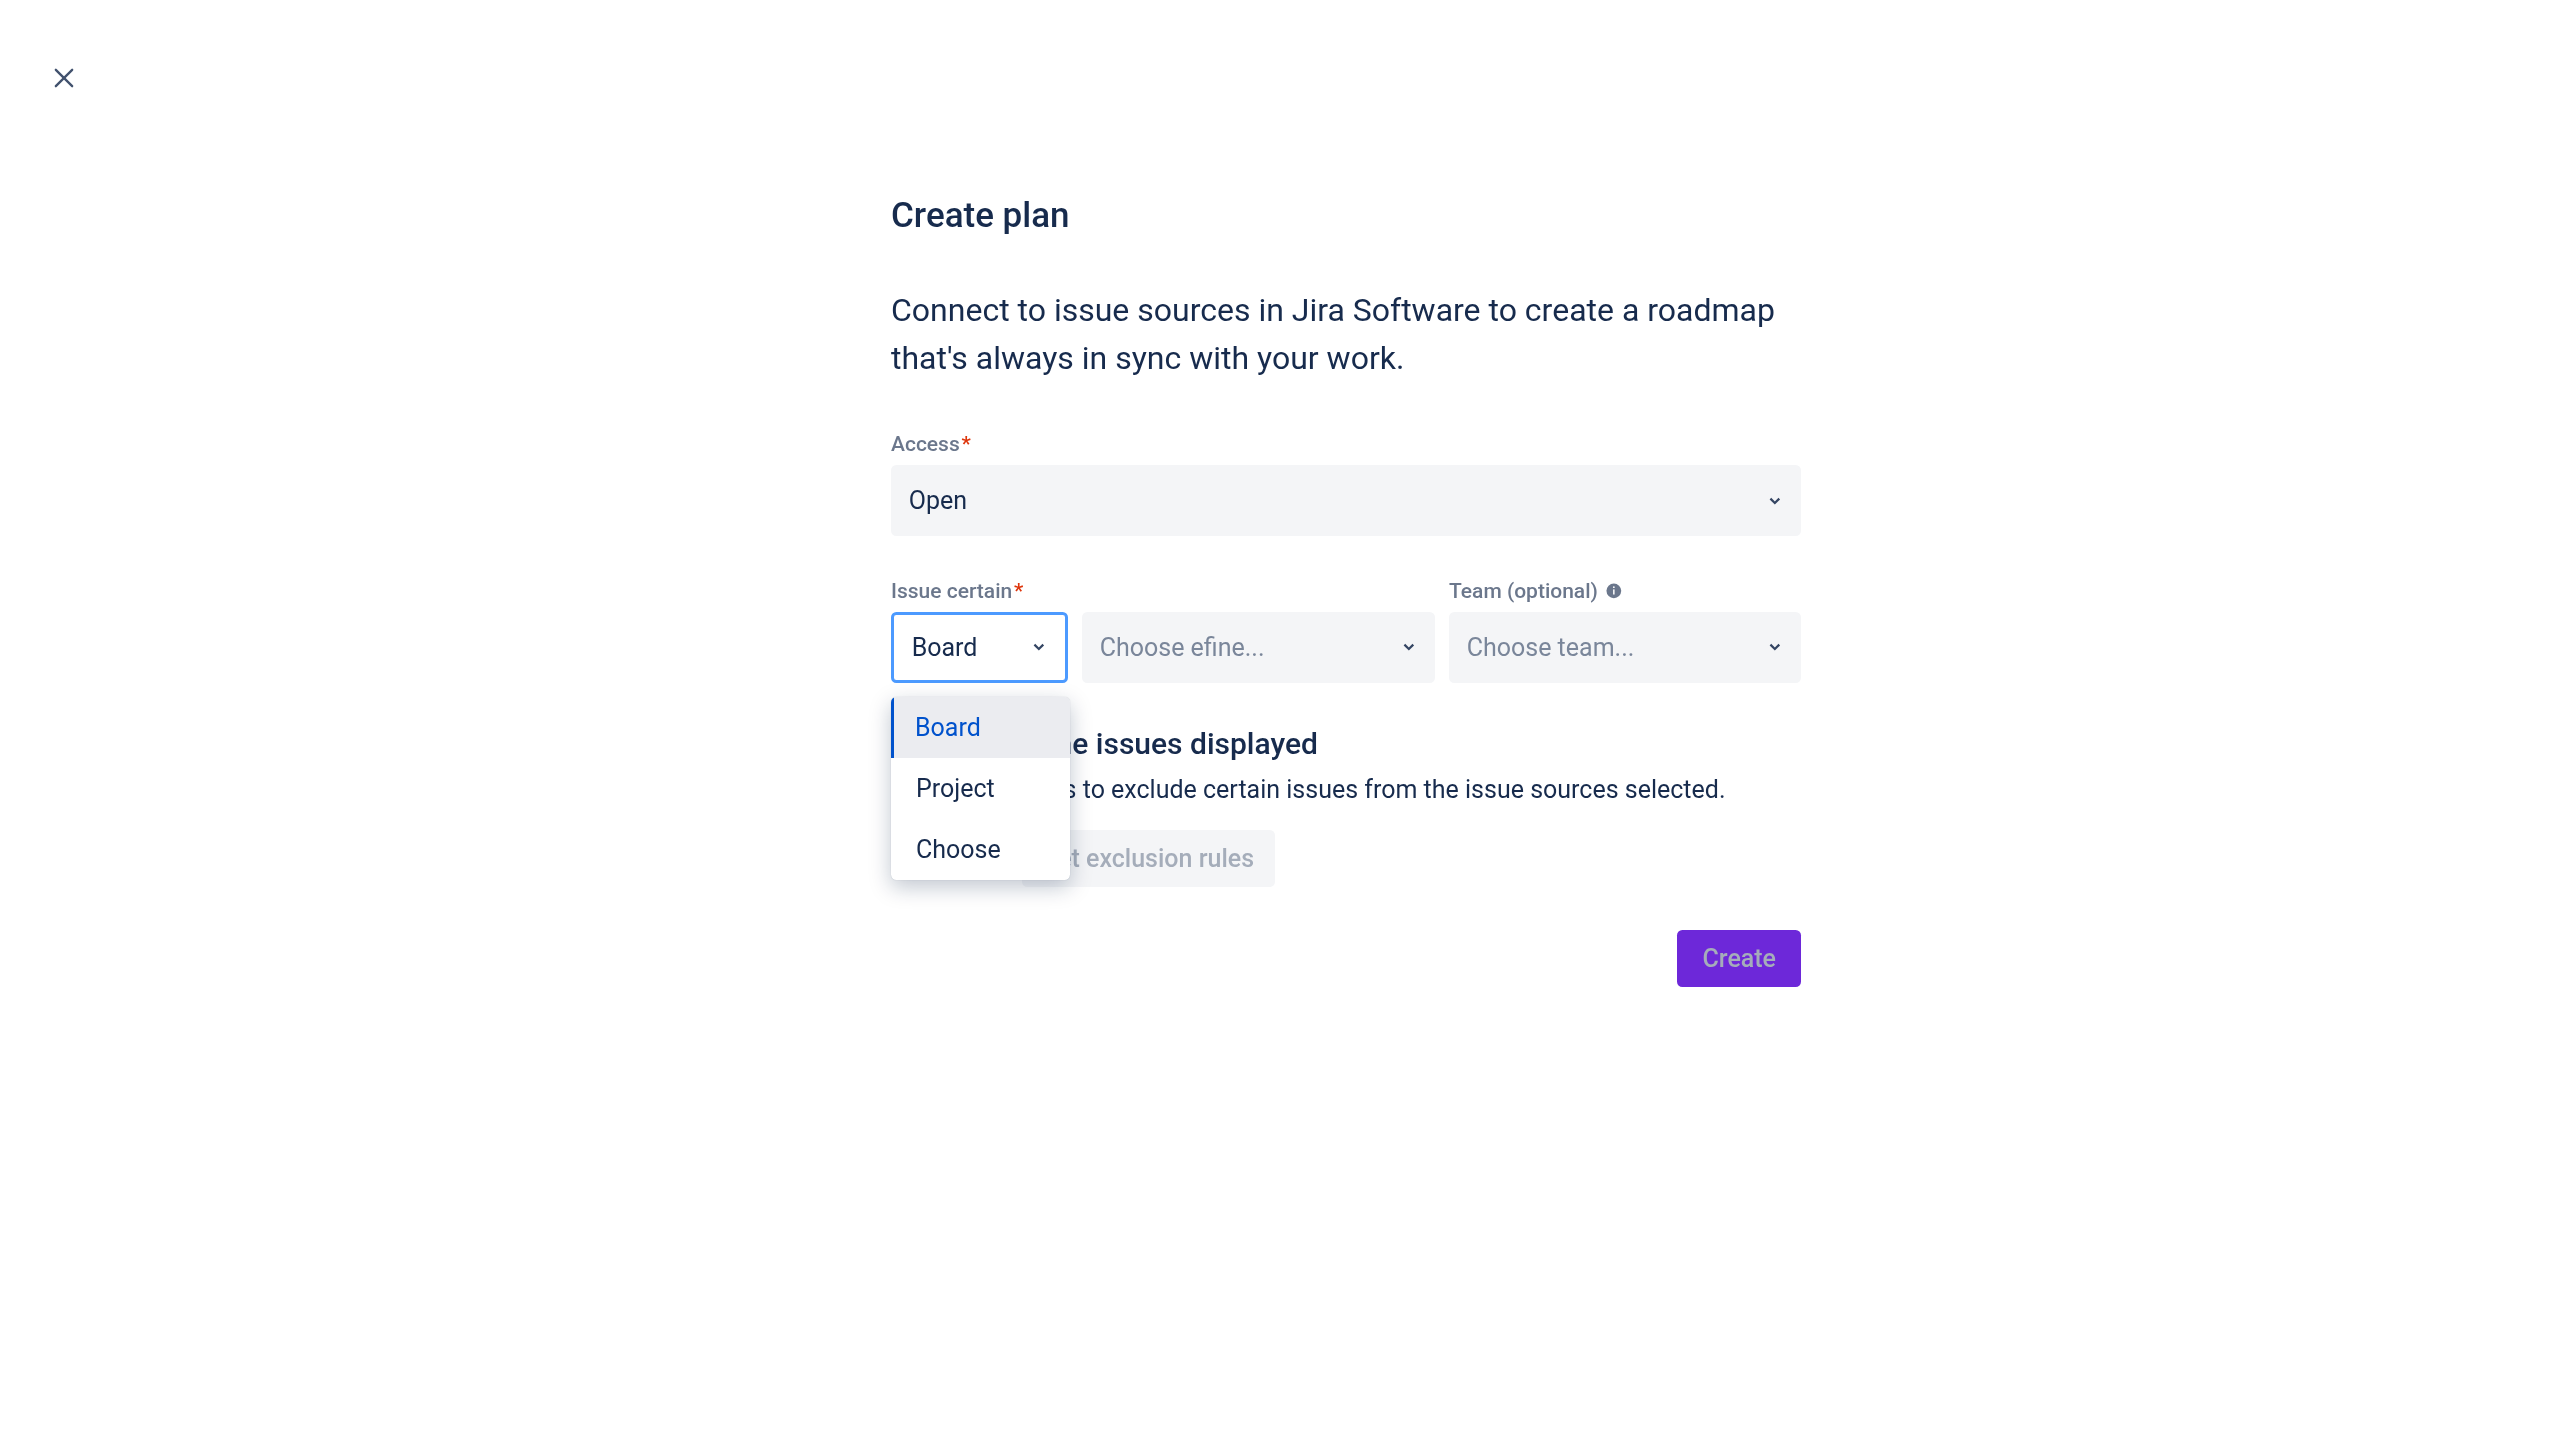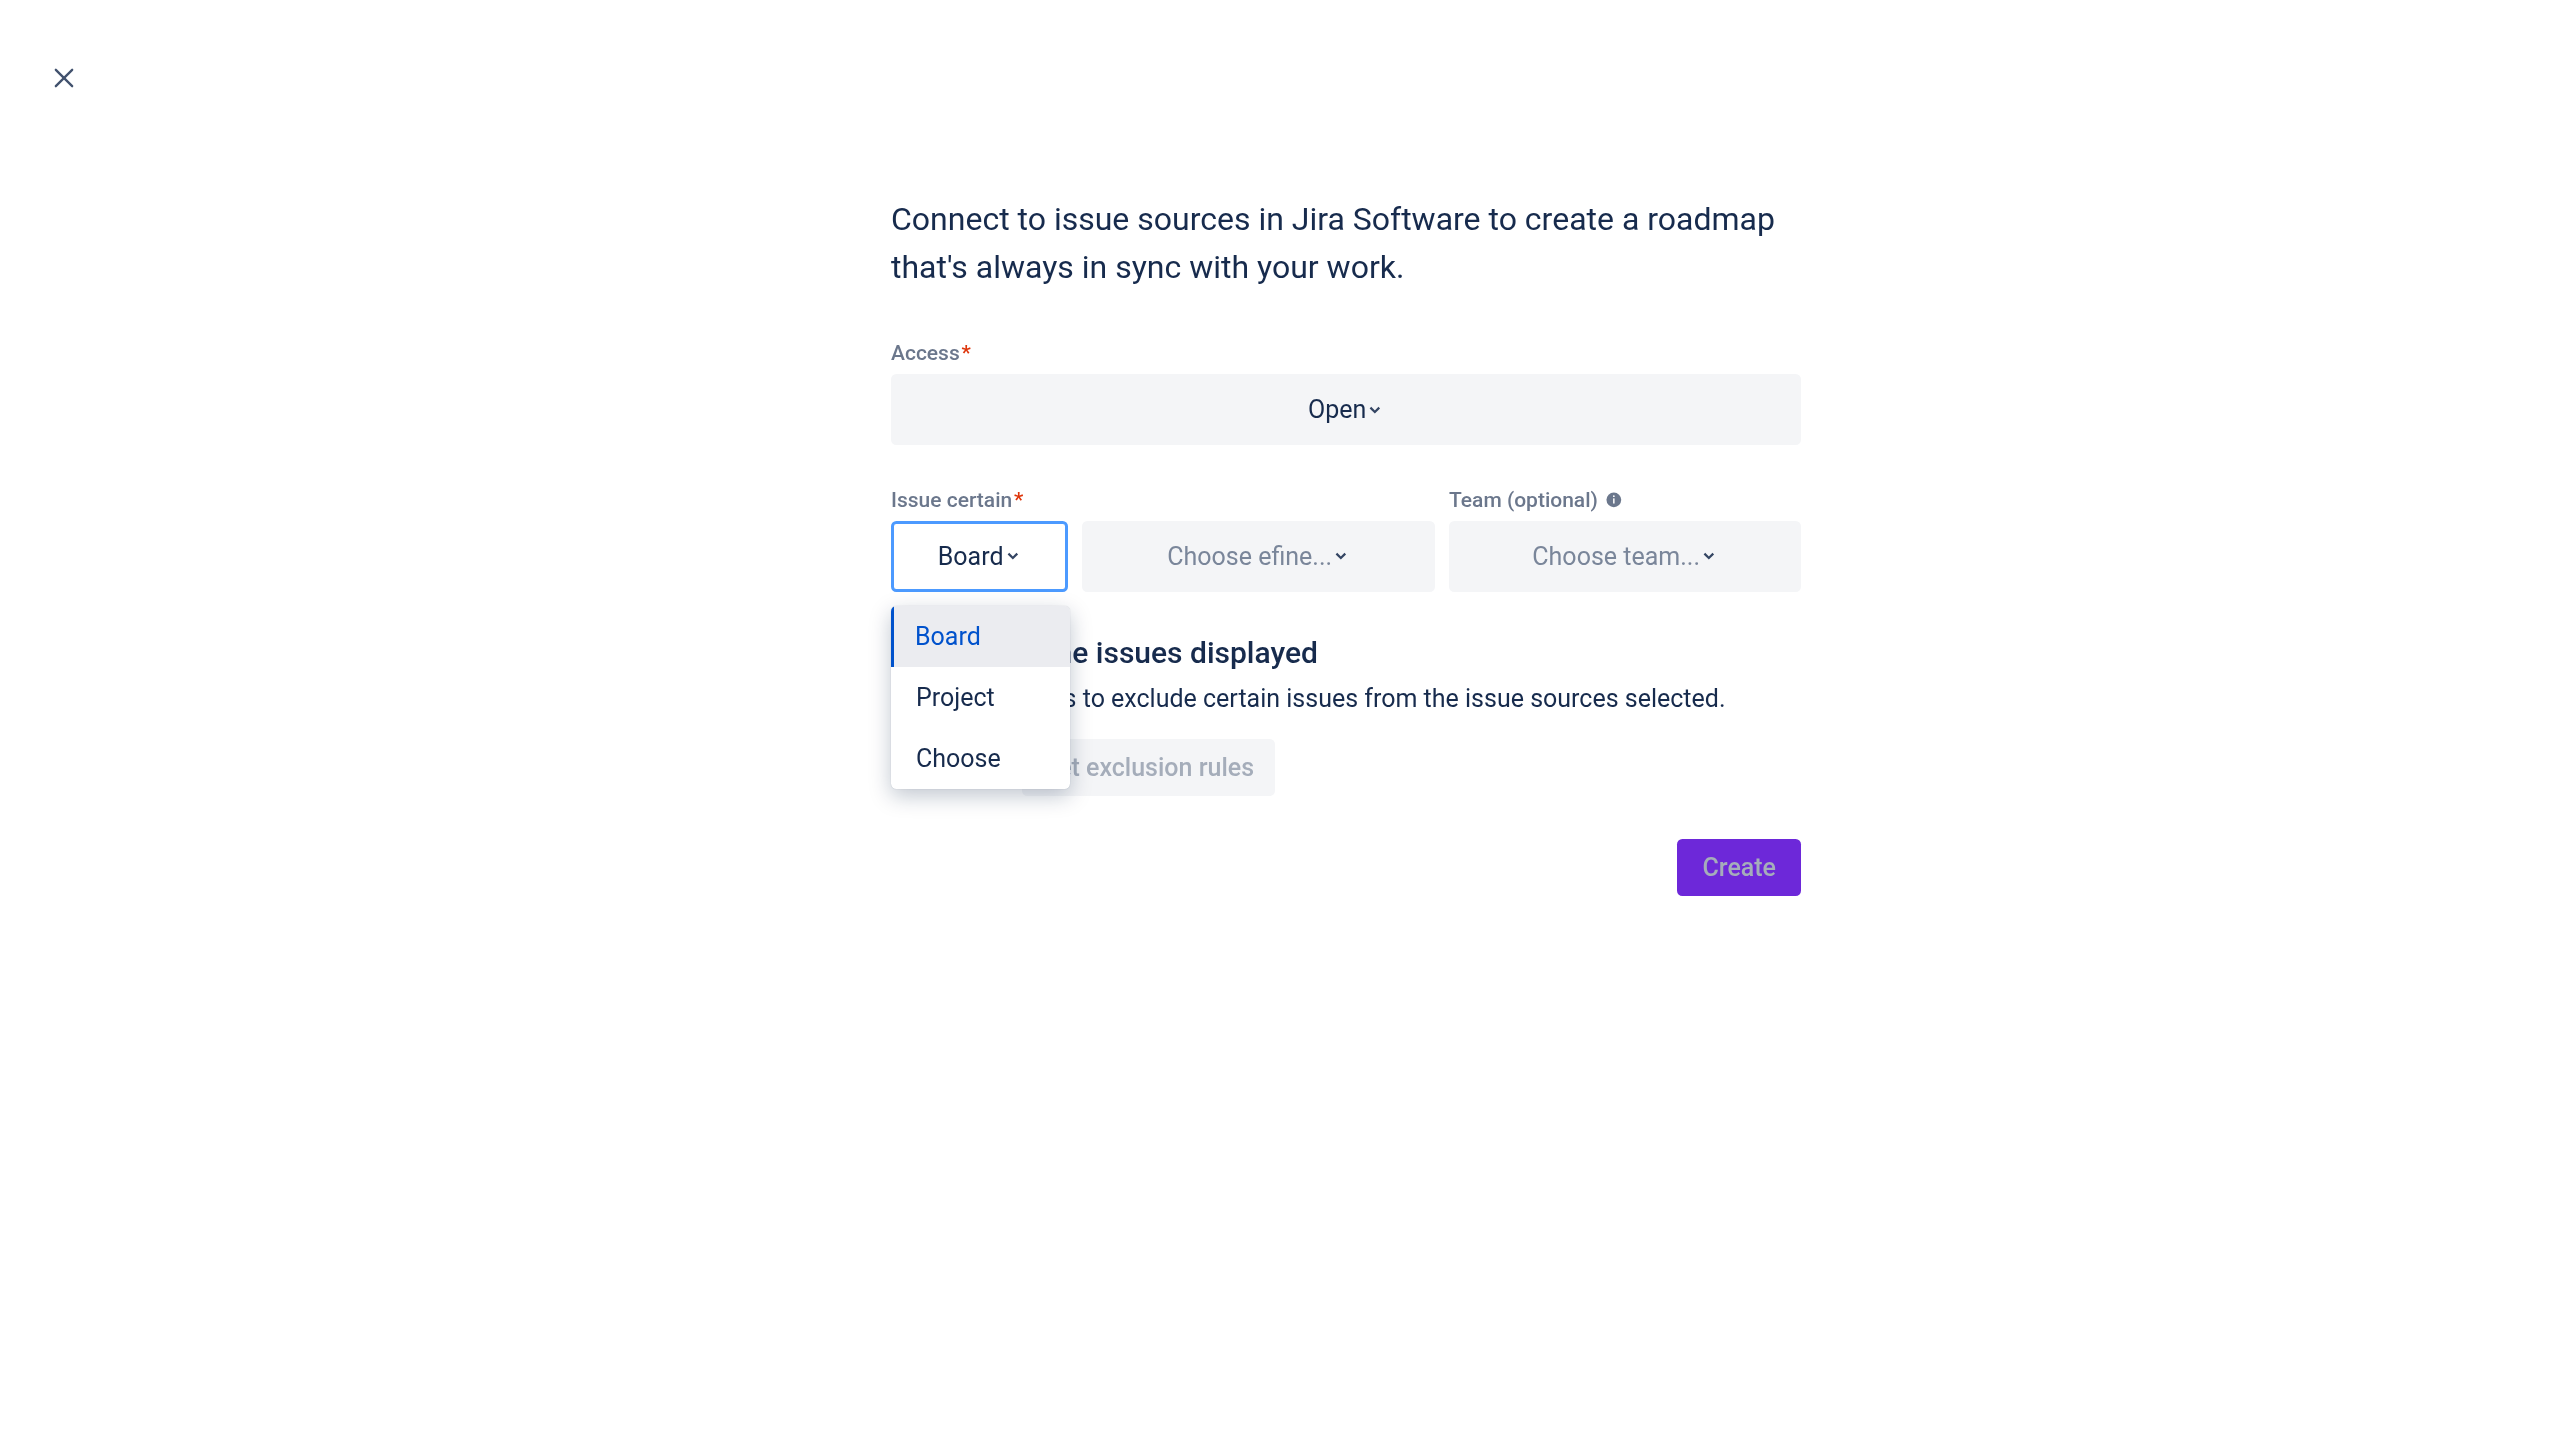--- a/index.html
+++ b/index.html
@@ -77,21 +77,21 @@
     }
     .select-field {
       width: 100%;
       height: 71px;
       background: #F4F5F7;
       border: none;
       border-radius: 5.3px;
       padding: 0 17.7px;
       display: flex;
       align-items: center;
-      justify-content: center;
+      justify-content: space-between;
       cursor: pointer;
       font-size: 25px;
       color: #172B4D;
     }
     .select-field.open {
       background: #ffffff;
       border: 3.5px solid #4C9AFF;
     }
     .select-placeholder {
       color: #7A869A;
@@ -209,20 +209,21 @@
 <body>
 
 <div class="close-button">
   <svg viewBox="0 0 24 24" fill="none" stroke="currentColor" stroke-width="2" stroke-linecap="round">
     <line x1="5" y1="5" x2="19" y2="19"></line>
     <line x1="19" y1="5" x2="5" y2="19"></line>
   </svg>
 </div>
 
 <div class="modal-content">
+  <h1 class="modal-title">Create plan</h1>
   <p class="modal-description">Connect to issue sources in Jira Software to create a roadmap that's always in sync with your work.</p>
 
 
   <div class="form-group">
     <label class="form-label">
       <span>Access</span><span class="required">*</span>
     </label>
     <div class="select-field">
       <span>Open</span>
       <svg class="chevron-icon" viewBox="0 0 24 24" fill="none" stroke="currentColor" stroke-width="3">

